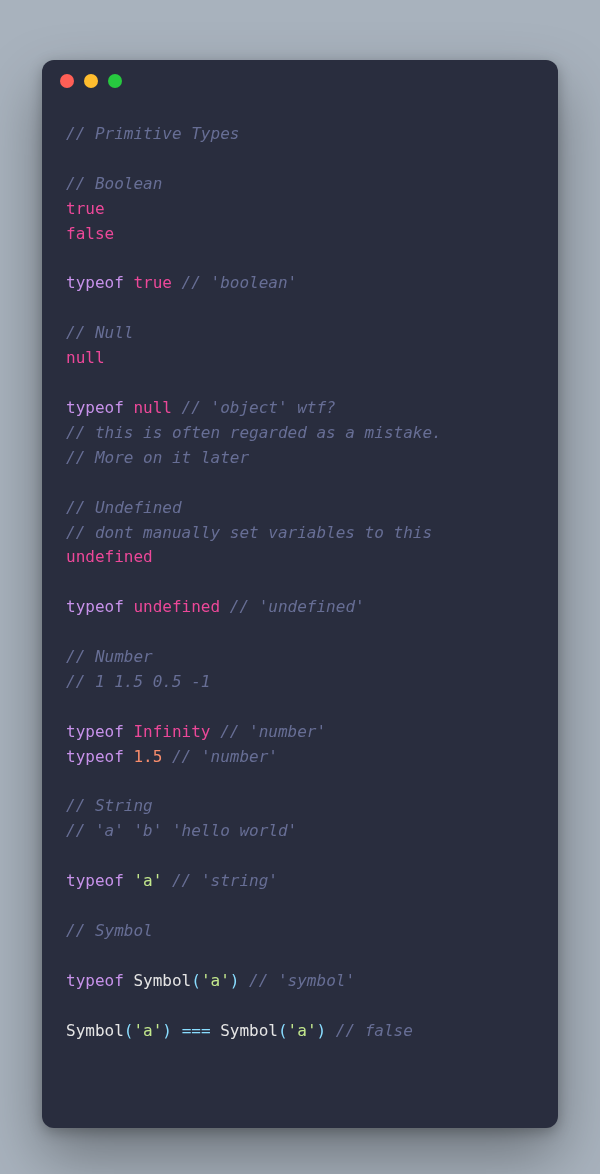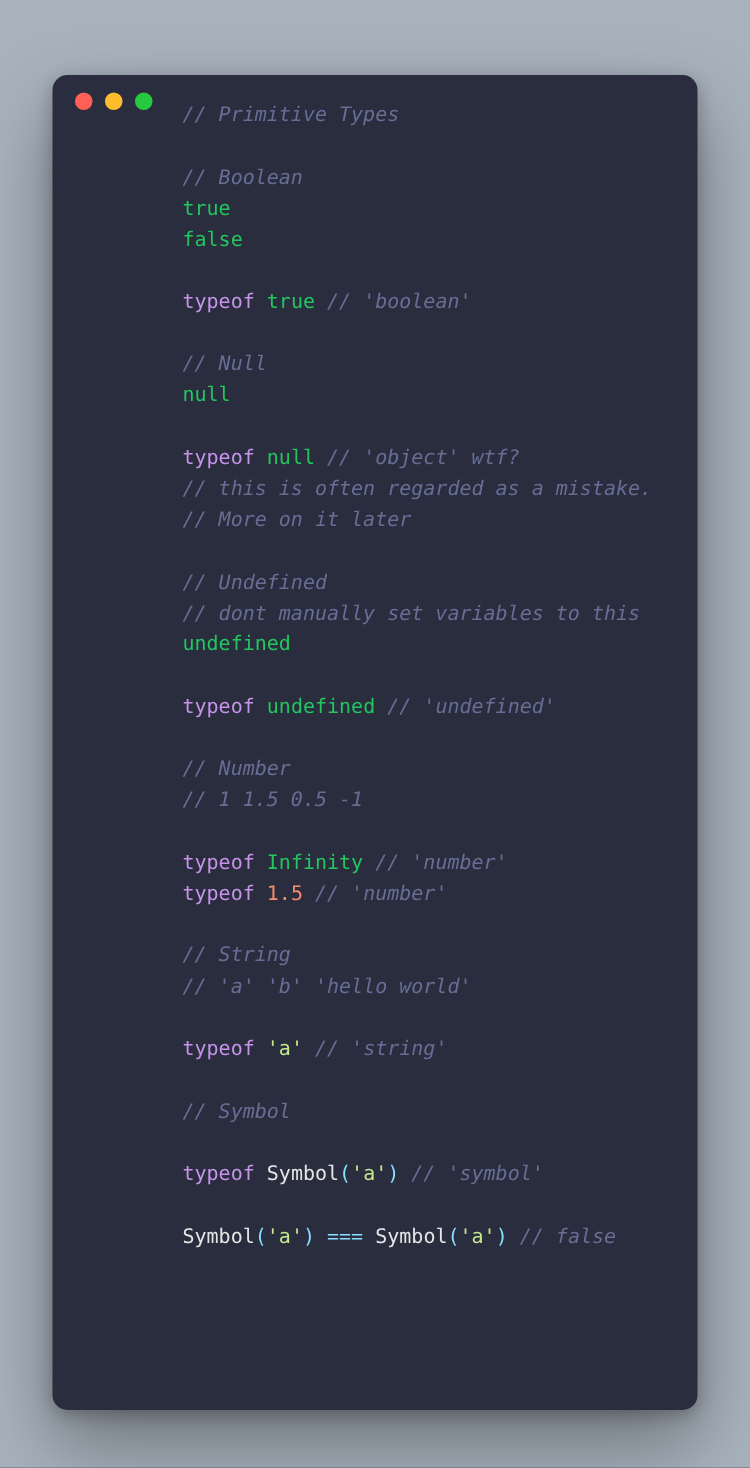--- a/index.html
+++ b/index.html
@@ -14,20 +14,21 @@
   .window {
     position: absolute;
     left: 42px;
     top: 60px;
     width: 516px;
     height: 1068px;
     background: #292d3e;
     border-radius: 12px;
     box-shadow: 0 28px 60px rgba(0,0,0,0.35), 0 4px 14px rgba(0,0,0,0.25);
     display: flex;
+    flex-direction: column;
   }
   .titlebar {
     height: 42px;
     display: flex;
     align-items: center;
     padding-left: 18px;
     gap: 10px;
     flex-shrink: 0;
   }
   .dot {
@@ -36,21 +37,21 @@
     border-radius: 50%;
   }
   .code-area {
     padding: 20px 24px 24px 24px;
     font-size: 16px;
     line-height: 24.9px;
     white-space: pre;
     color: #a6accd;
   }
   .tok-comment  { color: #676e95; font-style: italic; }
-  .tok-const    { color: #22c55e; }
+  .tok-const    { color: #ec4899; }
   .tok-keyword  { color: #c792ea; }
   .tok-operator { color: #89ddff; }
   .tok-number   { color: #f78c6c; }
   .tok-string   { color: #c3e88d; }
   .tok-func     { color: #e5e5e5; }
   .tok-paren    { color: #89ddff; }
   .tok-default  { color: #a6accd; }
 </style>
 </head>
 <body>

